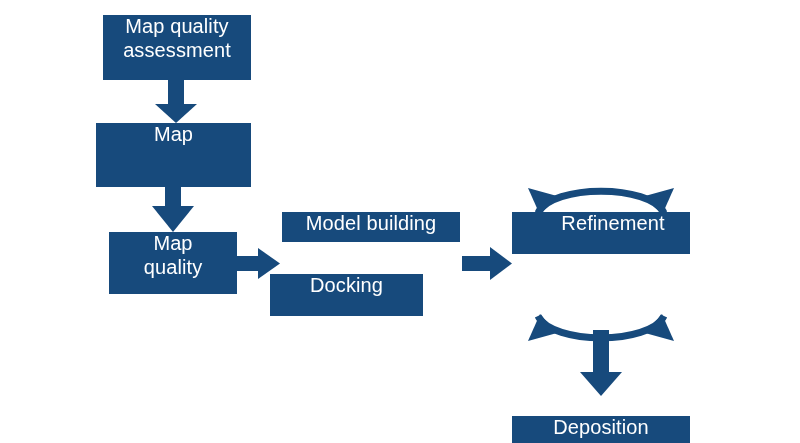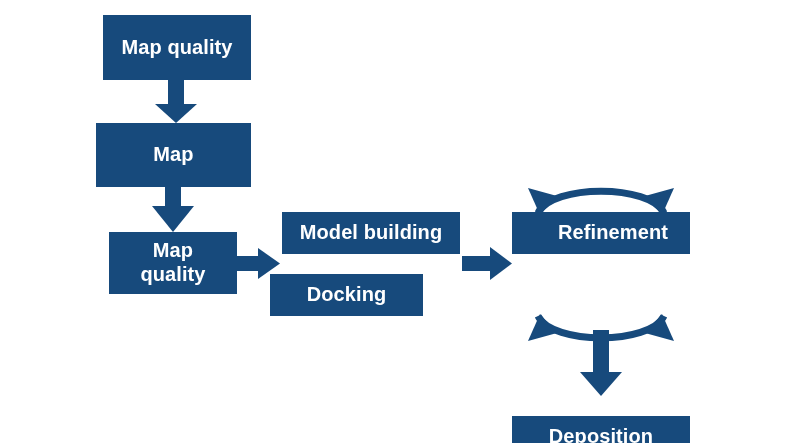--- a/index.html
+++ b/index.html
@@ -24,39 +24,38 @@
     top: 0;
     width: 800px;
     height: 443px;
   }
   .node-box {
     position: absolute;
     box-sizing: border-box;
     background: #174A7C;
     color: #ffffff;
     display: flex;
-    align-items: center;
     justify-content: center;
     text-align: center;
     line-height: 1.18;
     font-size: 20px;
-    font-weight: 700;
+    font-weight: 400;
     letter-spacing: 0.1px;
     z-index: 3;
     -webkit-font-smoothing: antialiased;
   }
   .node-box .label-line {
     display: block;
     white-space: nowrap;
   }
   
   #node-map-quality   { left: 103px; top: 15px;  width: 148px; height: 65px; }
   #node-map-improve   { left: 96px;  top: 123px; width: 155px; height: 64px; }
   #node-map-symmetry  { left: 109px; top: 232px; width: 128px; height: 62px; }
-  #node-model-build   { left: 282px; top: 212px; width: 178px; height: 42px; }
+  #node-model-build   { left: 282px; top: 212px; width: 178px; height: 30px; }
   #node-docking       { left: 270px; top: 274px; width: 153px; height: 42px; }
   #node-refinement    { left: 512px; top: 212px; width: 178px; height: 42px; padding-left: 24px; }
   #node-validation    { left: 512px; top: 274px; width: 178px; height: 42px; }
   #node-deposition    { left: 512px; top: 416px; width: 178px; height: 42px; }
 </style>
 </head>
 <body>
 
 <div id="diagram-root">
 
@@ -96,20 +95,21 @@
 
     <g>
       <rect x="593" y="330" width="16" height="46" fill="#174A7C"></rect>
       <polygon points="580,372 622,372 601,396" fill="#174A7C"></polygon>
     </g>
   </svg>
 
   <div class="node-box" id="node-map-quality">
     <span>
       <span class="label-line">Map quality</span>
+      <span class="label-line">assessment</span>
     </span>
   </div>
 
   <div class="node-box" id="node-map-improve">
     <span>
       <span class="label-line">Map</span>
     </span>
   </div>
 
   <div class="node-box" id="node-map-symmetry">

